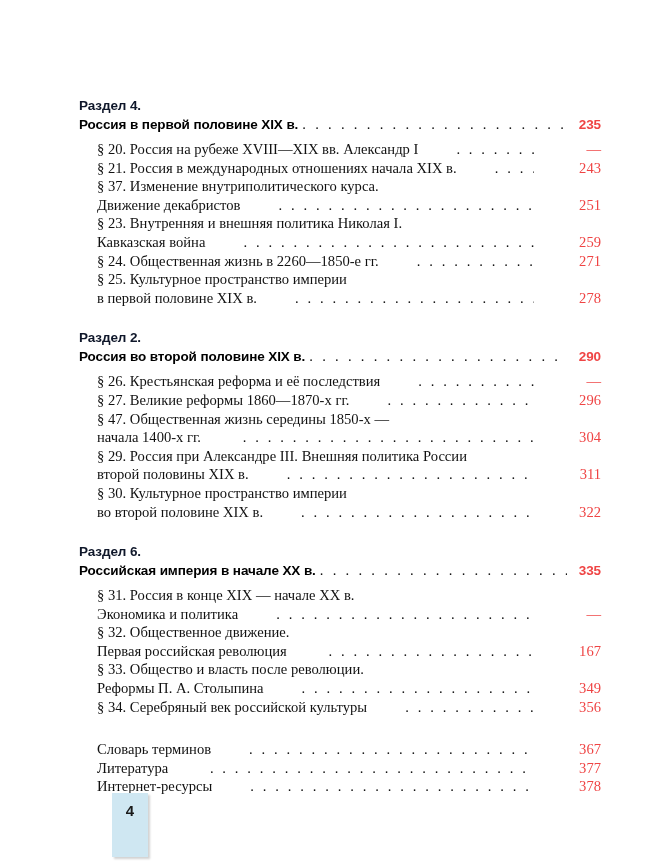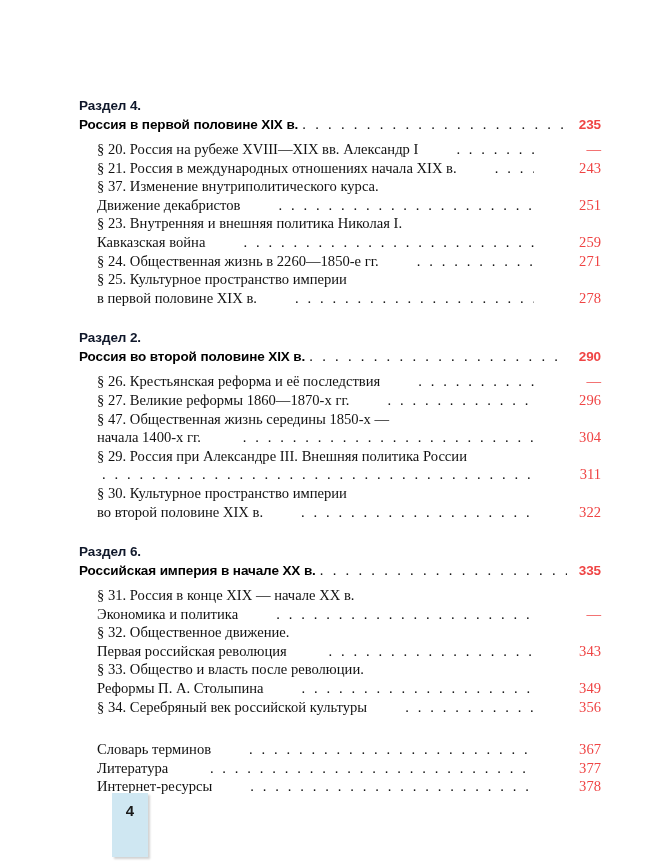--- a/index.html
+++ b/index.html
@@ -200,20 +200,21 @@
               <span class="pagenum">296</span>
             </div>
             <div class="entry-line plain"><span class="label">§ 47. Общественная жизнь середины 1850-х —</span></div>
             <div class="entry-line">
               <span class="label">начала 1400-х гг. </span>
               <span class="leader">. . . . . . . . . . . . . . . . . . . . . . . . . . . . . . . . . . . . . . . . . . . . . . . . . . . . . . . . . . . . . . . . . . . . . . . . . . . . . . . .</span>
               <span class="pagenum">304</span>
             </div>
             <div class="entry-line plain"><span class="label">§ 29. Россия при Александре III. Внешняя политика России</span></div>
             <div class="entry-line">
+              <span class="label">второй половины XIX в.</span>
               <span class="leader">. . . . . . . . . . . . . . . . . . . . . . . . . . . . . . . . . . . . . . . . . . . . . . . . . . . . . . . . . . . . . . . . . . . . . . . . . . . . . . . .</span>
               <span class="pagenum">311</span>
             </div>
             <div class="entry-line plain"><span class="label">§ 30. Культурное пространство империи</span></div>
             <div class="entry-line">
               <span class="label">во второй половине XIX в.</span>
               <span class="leader">. . . . . . . . . . . . . . . . . . . . . . . . . . . . . . . . . . . . . . . . . . . . . . . . . . . . . . . . . . . . . . . . . . . . . . . . . . . . . . . .</span>
               <span class="pagenum">322</span>
             </div>
           </div>
@@ -229,21 +230,21 @@
             <div class="entry-line plain"><span class="label">§ 31. Россия в конце XIX — начале XX в.</span></div>
             <div class="entry-line">
               <span class="label">Экономика и политика</span>
               <span class="leader">. . . . . . . . . . . . . . . . . . . . . . . . . . . . . . . . . . . . . . . . . . . . . . . . . . . . . . . . . . . . . . . . . . . . . . . . . . . . . . . .</span>
               <span class="pagenum dash">—</span>
             </div>
             <div class="entry-line plain"><span class="label">§ 32. Общественное движение.</span></div>
             <div class="entry-line">
               <span class="label">Первая российская революция </span>
               <span class="leader">. . . . . . . . . . . . . . . . . . . . . . . . . . . . . . . . . . . . . . . . . . . . . . . . . . . . . . . . . . . . . . . . . . . . . . . . . . . . . . . .</span>
-              <span class="pagenum">343</span>
+              <span class="pagenum">167</span>
             </div>
             <div class="entry-line plain"><span class="label">§ 33. Общество и власть после революции.</span></div>
             <div class="entry-line">
               <span class="label">Реформы П. А. Столыпина</span>
               <span class="leader">. . . . . . . . . . . . . . . . . . . . . . . . . . . . . . . . . . . . . . . . . . . . . . . . . . . . . . . . . . . . . . . . . . . . . . . . . . . . . . . .</span>
               <span class="pagenum">349</span>
             </div>
             <div class="entry-line">
               <span class="label">§ 34. Серебряный век российской культуры</span>
               <span class="leader">. . . . . . . . . . . . . . . . . . . . . . . . . . . . . . . . . . . . . . . . . . . . . . . . . . . . . . . . . . . . . . . . . . . . . . . . . . . . . . . .</span>

